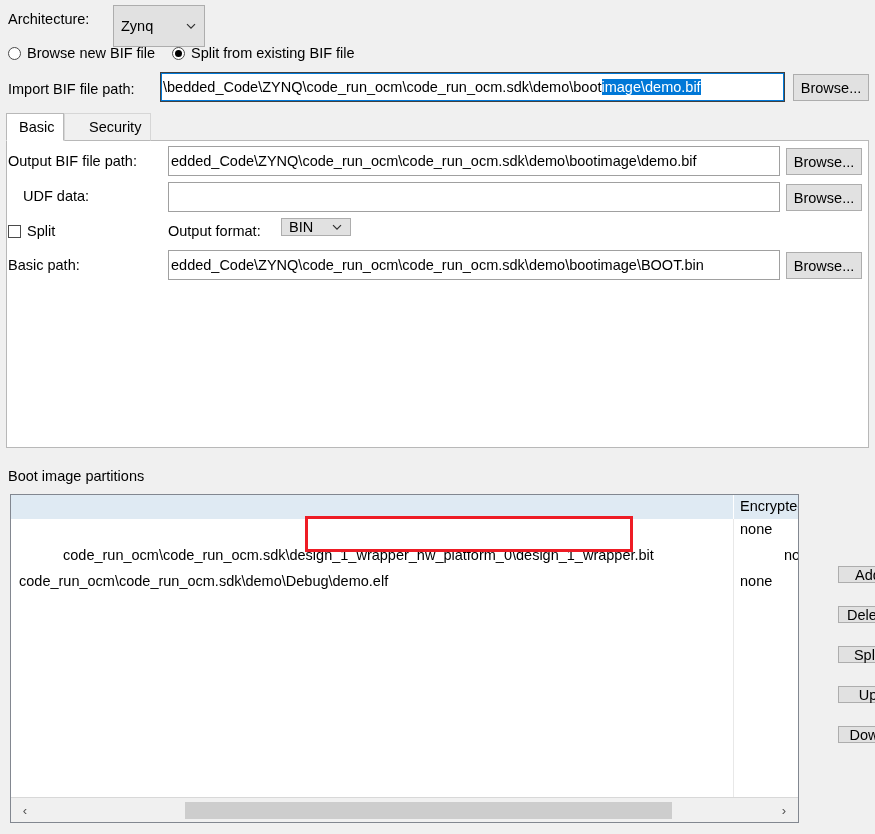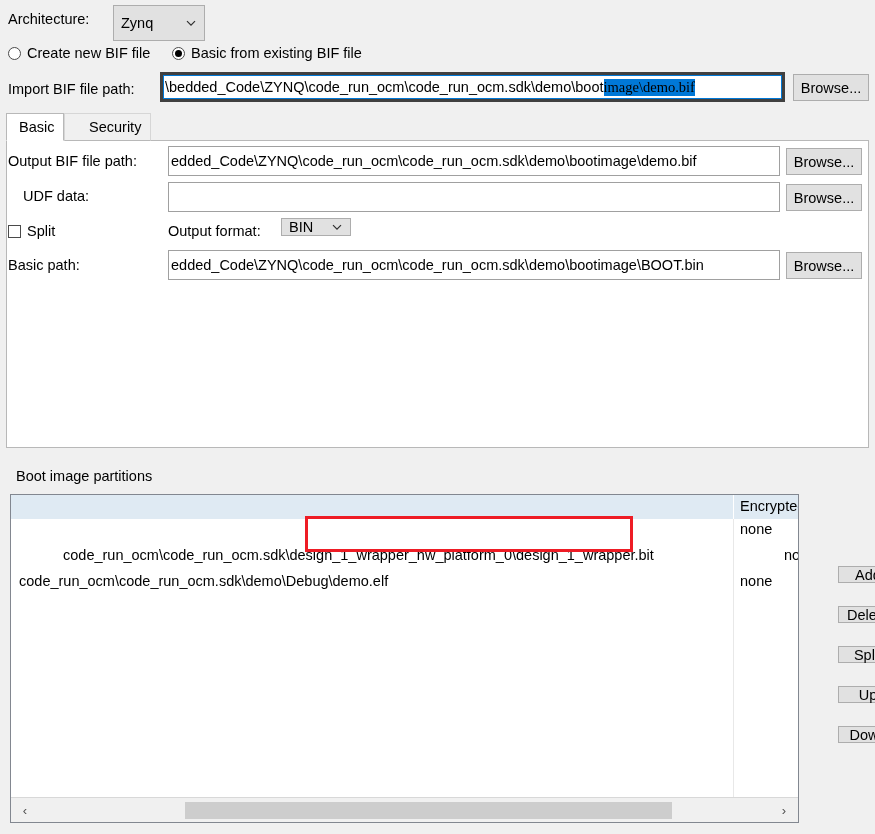--- a/index.html
+++ b/index.html
@@ -30,27 +30,26 @@
     font-family: "Liberation Sans", sans-serif;
     font-size: 14.5px;
     color: #000;
     padding: 0 2px;
     display: flex;
     align-items: center;
     overflow: hidden;
     white-space: nowrap;
   }
   .textfield.focused {
-    border: 3px solid #404040;
+    border: 1px solid #404040;
     box-shadow: inset 0 0 0 1px #0078d7;
   }
   .sel {
     background: #0078d7;
-    color: #000000;
-    font-family: Liberation Serif, serif;
+    color: #ffffff;
   }
   .btn {
     box-sizing: border-box;
     background: #e1e1e1;
     border: 1px solid #adadad;
     font-family: "Liberation Sans", sans-serif;
     font-size: 14.5px;
     color: #000;
     display: flex;
     align-items: center;
@@ -116,21 +115,21 @@
     height: 13px;
     border: 1px solid #4a4a4a;
     background: #fff;
     box-sizing: border-box;
     margin-right: 6px;
     flex: none;
   }
 
   
   #arch-label  { position:absolute; left:8px;  top:11px; }
-  #arch-combo  { position:absolute; left:113px; top:5px; width:92px; height:36px; }
+  #arch-combo  { position:absolute; left:113px; top:5px; width:92px; height:42px; }
 
   #radio-create { left:8px;   top:45px; }
   #radio-import { left:172px; top:45px; }
 
   #import-label { position:absolute; left:8px; top:81px; }
   #import-field { position:absolute; left:160px; top:72px; width:625px; height:30px; }
   #import-browse{ position:absolute; left:793px; top:74px; width:76px; height:27px; }
 
   
   #tabstrip {
@@ -191,21 +190,21 @@
   #fmt-label      { position:absolute; left:168px; top:223px; }
   #fmt-combo      { position:absolute; left:281px; top:218px; width:70px; height:18px; }
 
   #outpath-label  { position:absolute; left:8px;   top:257px; }
   #outpath-field  { position:absolute; left:168px; top:250px; width:612px; height:30px; }
   #outpath-browse { position:absolute; left:786px; top:252px; width:76px; height:27px; }
 
   
   #parts-label {
     position: absolute;
-    left: 16px;
+    left: 8px;
     top: 468px;
     font-size: 14.5px;
   }
   #table-frame {
     position: absolute;
     left: 10px;
     top: 494px;
     width: 789px;
     height: 329px;
     border: 1px solid #828790;
@@ -335,26 +334,26 @@
   <span>Zynq</span>
   <span class="chev">
     <svg viewBox="0 0 10 10" width="10" height="10">
         <path d="M1 3 L5 7 L9 3" stroke="#303030" stroke-width="1.2" fill="none"></path>
       </svg>
   </span>
 </div>
 
 <div class="radio-wrap" id="radio-create">
   <span class="radio"></span>
-  <span class="label">Create new BIF file</span>
+  <span class="label">Browse new BIF file</span>
 </div>
 
 <div class="radio-wrap" id="radio-import">
   <span class="radio checked"></span>
-  <span class="label">Basic from existing BIF file</span>
+  <span class="label">Split from existing BIF file</span>
 </div>
 
 <div class="label" id="import-label">Import BIF file path:</div>
 
 <div class="textfield focused" id="import-field">
   <span>\bedded_Code\ZYNQ\code_run_ocm\code_run_ocm.sdk\demo\boot</span>
     <span class="sel">image\demo.bif</span>
 </div>
 
 <div class="btn" id="import-browse">Browse...</div>

